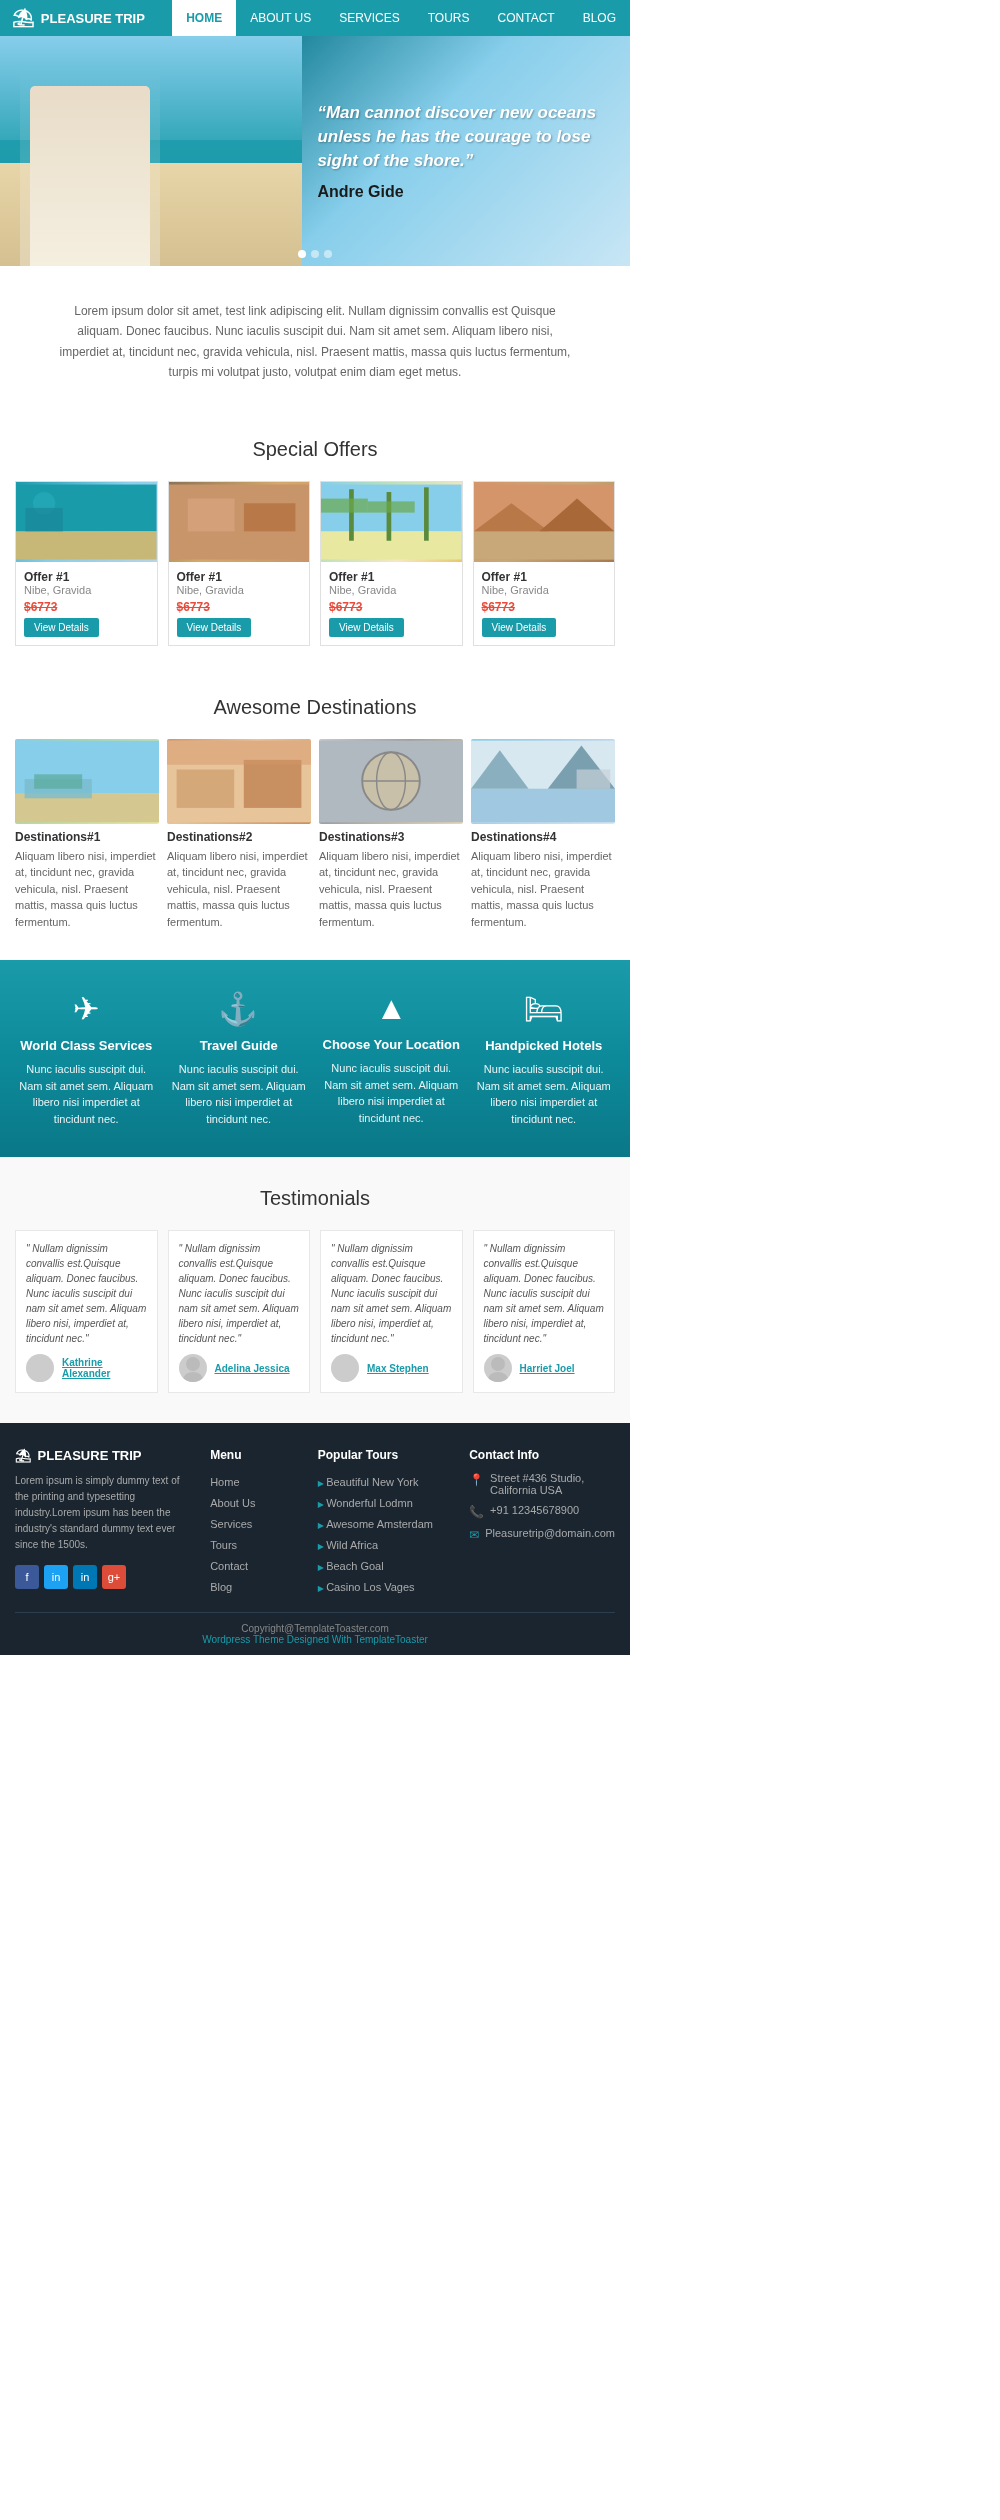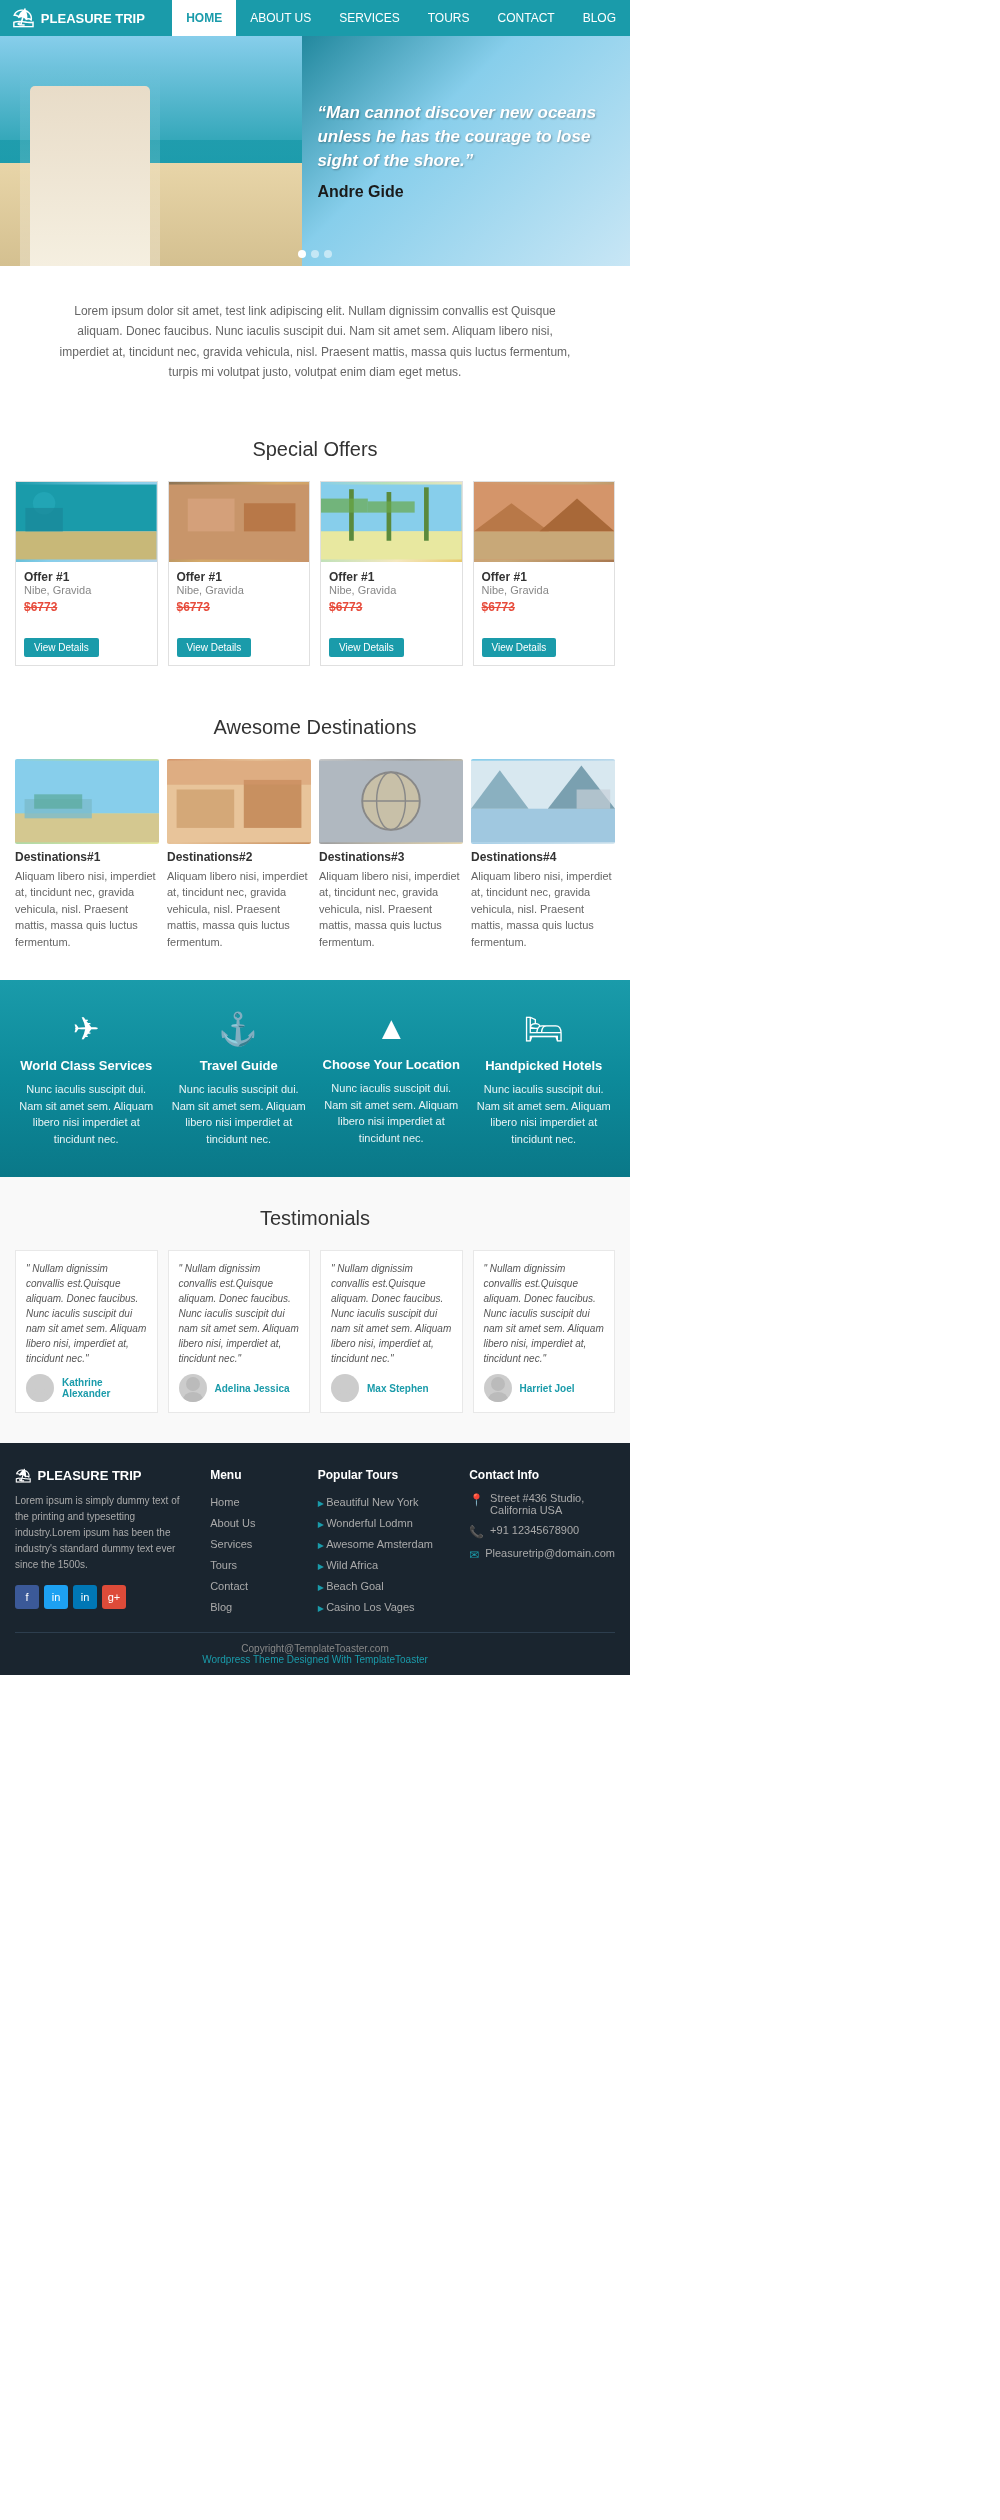--- a/index.html
+++ b/index.html
@@ -37,21 +37,21 @@
     .card { border: 1px solid #e0e0e0; background: #fff; }
     .card-img { width: 100%; height: 80px; background: linear-gradient(135deg, #1a9baa, #87ceeb); overflow: hidden; position: relative; }
     .card-img.beach { background: linear-gradient(135deg, #1a9baa 0%, #87ceeb 50%, #b8d4e8 100%); }
     .card-img.indoor { background: linear-gradient(135deg, #8b7355 0%, #d4a96a 50%, #c8956a 100%); }
     .card-img.palms { background: linear-gradient(135deg, #87ceeb 0%, #b8e0b8 30%, #f5e8c0 70%, #e8c86a 100%); }
     .card-img.desert { background: linear-gradient(135deg, #d4956a 0%, #c8a878 50%, #a87850 100%); }
     .card-body { padding: 8px; }
     .card-body h4 { font-size: 12px; font-weight: bold; color: #333; }
     .card-body .location { font-size: 11px; color: #888; }
     .card-body .price { color: #e74c3c; font-size: 12px; font-weight: bold; margin: 4px 0; text-decoration: line-through; }
-    .btn-details { background: #1a9baa; color: #fff; border: none; padding: 4px 10px; font-size: 10px; cursor: pointer; border-radius: 2px; margin-top: 20px; }
+    .btn-details { background: #1a9baa; color: #fff; border: none; padding: 4px 10px; font-size: 10px; cursor: pointer; border-radius: 2px; }
 
     
     .destinations-section { padding: 20px 15px 30px; }
     .dest-grid { display: grid; grid-template-columns: repeat(4, 1fr); gap: 8px; }
     .dest-card { }
     .dest-img { width: 100%; height: 85px; background: linear-gradient(135deg, #1a9baa, #87ceeb); border-radius: 2px; }
     .dest-img.beach2 { background: linear-gradient(135deg, #87ceeb 0%, #a8d8a8 30%, #e8e8a0 100%); }
     .dest-img.room { background: linear-gradient(135deg, #d4956a 0%, #e8c49a 40%, #c89060 100%); }
     .dest-img.globe { background: linear-gradient(135deg, #c8c8c8 0%, #a0a0a0 40%, #e8d8b0 100%); }
     .dest-img.lake { background: linear-gradient(135deg, #87ceeb 0%, #a8d0e8 40%, #d8e8f0 100%); }
@@ -66,21 +66,21 @@
     .service-item h4 { font-size: 13px; font-weight: bold; margin-bottom: 8px; }
     .service-item p { font-size: 11px; line-height: 1.5; opacity: 0.9; }
 
     
     .testimonials-section { padding: 30px 15px; background: #f9f9f9; }
     .testimonials-grid { display: grid; grid-template-columns: repeat(4, 1fr); gap: 10px; }
     .testimonial-card { background: #fff; border: 1px solid #e8e8e8; padding: 10px; }
     .testimonial-card p { font-size: 10px; color: #555; line-height: 1.5; font-style: italic; }
     .testimonial-footer { display: flex; align-items: center; gap: 8px; margin-top: 8px; }
     .testimonial-avatar { width: 28px; height: 28px; border-radius: 50%; background: #ccc; overflow: hidden; flex-shrink: 0; }
-    .testimonial-name { font-size: 10px; color: #1a9baa; font-weight: bold; }
+    .testimonial-name { font-size: 10px; color: #1a9baa; font-weight: bold; text-decoration: underline; }
 
     
     footer { background: #1a252f; color: #ccc; padding: 25px 15px 10px; }
     .footer-grid { display: grid; grid-template-columns: 2fr 1fr 1.5fr 1.5fr; gap: 20px; margin-bottom: 15px; }
     .footer-logo { display: flex; align-items: center; gap: 6px; color: #fff; font-weight: bold; font-size: 13px; margin-bottom: 10px; }
     .footer-about p { font-size: 10px; line-height: 1.6; color: #aaa; }
     .footer-social { display: flex; gap: 5px; margin-top: 12px; }
     .social-btn { width: 24px; height: 24px; border-radius: 3px; display: flex; align-items: center; justify-content: center; font-size: 11px; color: #fff; }
     .social-fb { background: #3b5998; }
     .social-tw { background: #1da1f2; }

